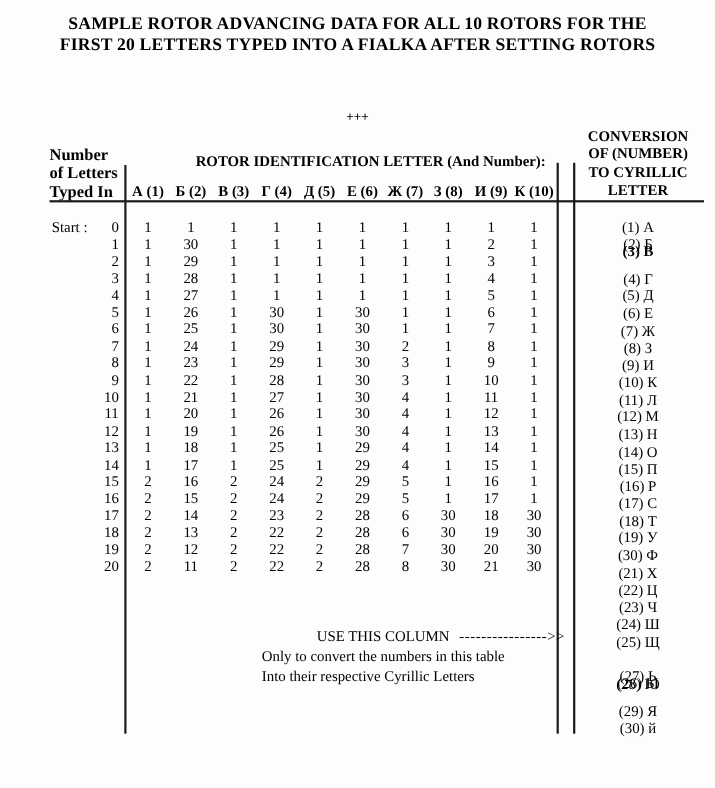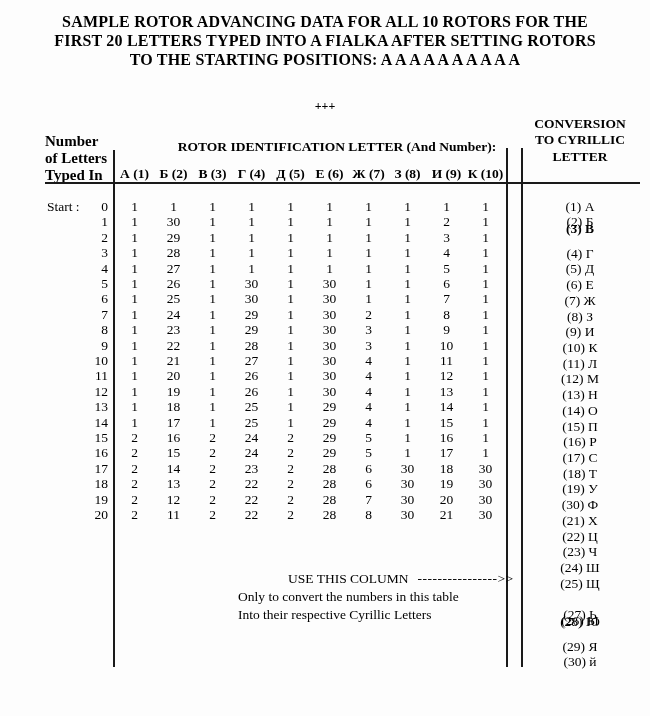--- a/index.html
+++ b/index.html
@@ -38,21 +38,20 @@
   .note-line3{position:absolute;left:238px;top:607px;font-size:13.5px;}
 </style>
 </head>
 <body>
 
 <div>
 
   <div class="title-block">
     <div class="title-line">SAMPLE ROTOR ADVANCING DATA FOR ALL 10 ROTORS FOR THE</div>
     <div class="title-line">FIRST 20 LETTERS TYPED INTO A FIALKA AFTER SETTING ROTORS</div>
-    <div class="title-line">TO THE STARTING POSITIONS: A A A A A A A A A A</div>
   </div>
 
   <div class="plus-sep">+++</div>
 
   <div class="row-header">
     <div>Number</div>
     <div>of Letters</div>
     <div>Typed In</div>
   </div>
 
@@ -66,20 +65,21 @@
       <span class="cell">Д (5)</span>
       <span class="cell">Е (6)</span>
       <span class="cell">Ж (7)</span>
       <span class="cell">З (8)</span>
       <span class="cell">И (9)</span>
       <span class="cell">К (10)</span>
     </div>
 
   <div class="conv-header">
     <div>CONVERSION</div>
+    <div>OF (NUMBER)</div>
     <div>TO CYRILLIC</div>
     <div>LETTER</div>
   </div>
 
   <div class="vline left"></div>
   <div class="vline r1"></div>
   <div class="vline r2"></div>
   <div class="hrule"></div>
 
   <div>

